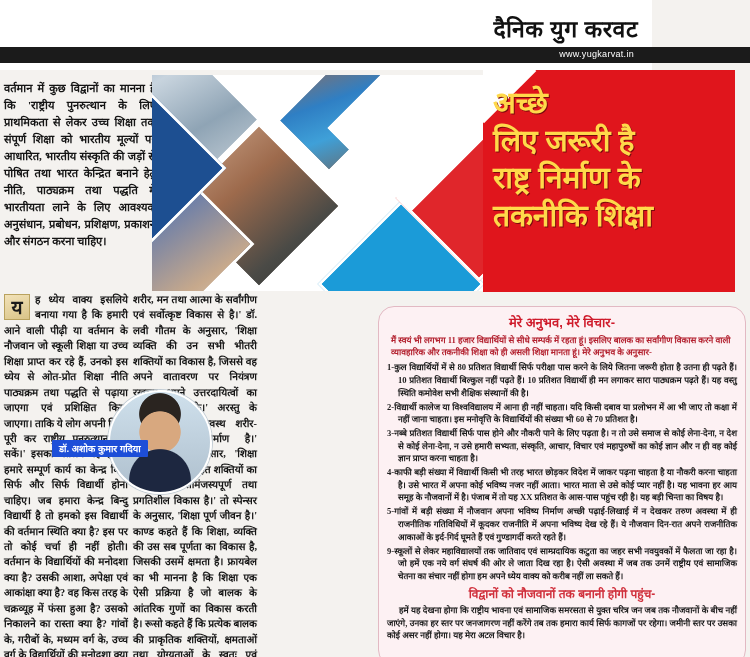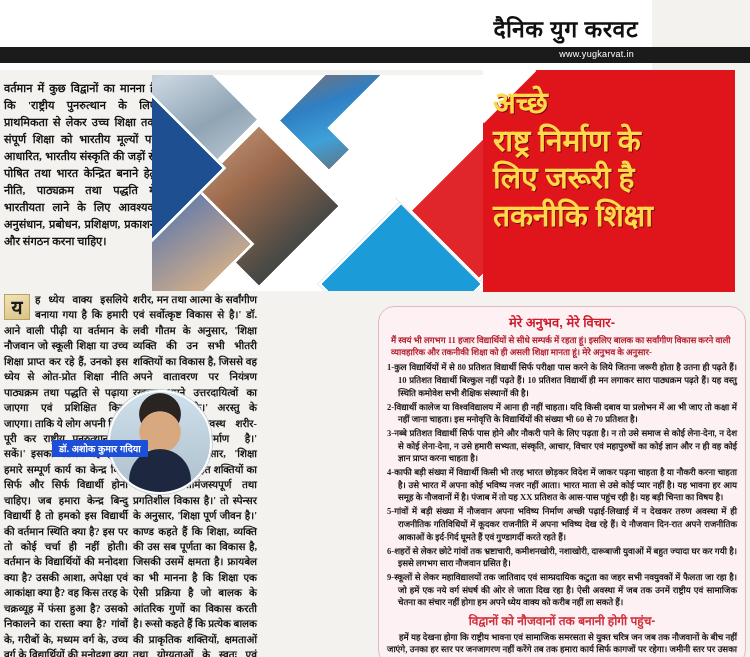--- a/index.html
+++ b/index.html
@@ -280,22 +280,22 @@
           <div class="tile-inner ph-red"></div>
         </div>
       <div class="tile ph-white" style="left:200px; top:-6px;">
           <div class="tile-inner ph-white"></div>
         </div>
     </div>
 
     <div class="headline-box">
       <div class="headline-text">
         <div>अच्छे</div>
+        <div>लिए जरूरी है</div>
         <div>राष्ट्र निर्माण के</div>
-        <div>लिए जरूरी है</div>
         <div>तकनीकि शिक्षा</div>
       </div>
     </div>
 
   </div>
 
   <div class="lower">
 
     <div class="art-col col-1">
       <span class="dropcap">य</span><span>ह ध्येय वाक्य इसलिये बनाया गया है कि हमारी आने वाली पीढ़ी या वर्तमान के नौजवान जो स्कूली शिक्षा या उच्च शिक्षा प्राप्त कर रहे हैं, उनको इस ध्येय से ओत-प्रोत शिक्षा नीति पाठ्यक्रम तथा पद्धति से पढ़ाया जाएगा एवं प्रशिक्षित किया जाएगा। ताकि ये लोग अपनी शिक्षा पूरी कर राष्ट्रीय पुनरुत्थान कर सकें।' इसका मतलब यह है कि हमारे सम्पूर्ण कार्य का केन्द्र बिन्दु सिर्फ और सिर्फ विद्यार्थी होना चाहिए। जब हमारा केन्द्र बिन्दु विद्यार्थी है तो हमको इस विद्यार्थी की वर्तमान स्थिति क्या है? इस पर तो कोई चर्चा ही नहीं होती। वर्तमान के विद्यार्थियों की मनोदशा क्या है? उसकी आशा, अपेक्षा एवं आकांक्षा क्या है? वह किस तरह के चक्रव्यूह में फंसा हुआ है? उसको निकालने का रास्ता क्या है? गांवों के, गरीबों के, मध्यम वर्ग के, उच्च वर्ग के विद्यार्थियों की मनोदशा क्या है? इन पर भी कोई चर्चा होनी चाहिए। इन्हें ध्यान में रखकर अपने वर्तमान ध्येय को प्राप्त करने की कार्ययोजना बनाई जाए। तभी हम व्यवहारिक धरातल पर कुछ कर पाएंगी। जबकि उपनिषद के अनुसार, 'शिक्षा वह है जिसका प्रमुख साध्य मुक्ति है।' डॉ. भीमराव अम्बेडकर के अनुसार, 'शिक्षा से तात्पर्य बालक और मनुष्य के</span>
@@ -310,21 +310,20 @@
 
     <div class="sidebar">
       <div class="sidebar-title">मेरे अनुभव, मेरे विचार-</div>
       <div class="sidebar-lead">मैं स्वयं भी लगभग 11 हजार विद्यार्थियों से सीधे सम्पर्क में रहता हूं। इसलिए बालक का सर्वांगीण विकास करने वाली व्यावहारिक और तकनीकी शिक्षा को ही असली शिक्षा मानता हूं। मेरे अनुभव के अनुसार-</div>
 
       <div class="sidebar-item">1-कुल विद्यार्थियों में से 80 प्रतिशत विद्यार्थी सिर्फ परीक्षा पास करने के लिये जितना जरूरी होता है उतना ही पढ़ते हैं। 10 प्रतिशत विद्यार्थी बिल्कुल नहीं पढ़ते हैं। 10 प्रतिशत विद्यार्थी ही मन लगाकर सारा पाठ्यक्रम पढ़ते हैं। यह वस्तु स्थिति कमोवेश सभी शैक्षिक संस्थानों की है।</div>
       <div class="sidebar-item">2-विद्यार्थी कालेज या विश्वविद्यालय में आना ही नहीं चाहता। यदि किसी दबाव या प्रलोभन में आ भी जाए तो कक्षा में नहीं जाना चाहता। इस मनोवृत्ति के विद्यार्थियों की संख्या भी 60 से 70 प्रतिशत है।</div>
       <div class="sidebar-item">3-नब्बे प्रतिशत विद्यार्थी सिर्फ पास होने और नौकरी पाने के लिए पढ़ता है। न तो उसे समाज से कोई लेना-देना, न देश से कोई लेना-देना, न उसे हमारी सभ्यता, संस्कृति, आचार, विचार एवं महापुरुषों का कोई ज्ञान और न ही वह कोई ज्ञान प्राप्त करना चाहता है।</div>
       <div class="sidebar-item">4-काफी बड़ी संख्या में विद्यार्थी किसी भी तरह भारत छोड़कर विदेश में जाकर पढ़ना चाहता है या नौकरी करना चाहता है। उसे भारत में अपना कोई भविष्य नजर नहीं आता। भारत माता से उसे कोई प्यार नहीं है। यह भावना हर आय समूह के नौजवानों में है। पंजाब में तो यह XX प्रतिशत के आस-पास पहुंच रही है। यह बड़ी चिन्ता का विषय है।</div>
       <div class="sidebar-item">5-गांवों में बड़ी संख्या में नौजवान अपना भविष्य निर्माण अच्छी पढ़ाई-लिखाई में न देखकर तरुण अवस्था में ही राजनीतिक गतिविधियों में कूदकर राजनीति में अपना भविष्य देख रहे हैं। ये नौजवान दिन-रात अपने राजनीतिक आकाओं के इर्द-गिर्द घूमते हैं एवं गुण्डागर्दी करते रहते हैं।</div>
-      <div class="sidebar-item">6-शहरों से लेकर छोटे गांवों तक भ्रष्टाचारी, कमीशनखोरी, नशाखोरी, दारूबाजी युवाओं में बहुत ज्यादा घर कर गयी है। इससे लगभग सारा नौजवान ग्रसित है।</div>
       <div class="sidebar-item">9-स्कूलों से लेकर महाविद्यालयों तक जातिवाद एवं साम्प्रदायिक कटुता का जहर सभी नवयुवकों में फैलता जा रहा है। जो हमें एक नये वर्ग संघर्ष की ओर ले जाता दिख रहा है। ऐसी अवस्था में जब तक उनमें राष्ट्रीय एवं सामाजिक चेतना का संचार नहीं होगा हम अपने ध्येय वाक्य को करीब नहीं ला सकते हैं।</div>
 
       <div class="sidebar-sub">विद्वानों को नौजवानों तक बनानी होगी पहुंच-</div>
       <div class="sidebar-close">हमें यह देखना होगा कि राष्ट्रीय भावना एवं सामाजिक समरसता से युक्त चरित्र जन जब तक नौजवानों के बीच नहीं जाएंगे, उनका हर स्तर पर जनजागरण नहीं करेंगे तब तक हमारा कार्य सिर्फ कागजों पर रहेगा। जमीनी स्तर पर उसका कोई असर नहीं होगा। यह मेरा अटल विचार है।</div>
     </div>
 
   </div>
 
 </div>
 

